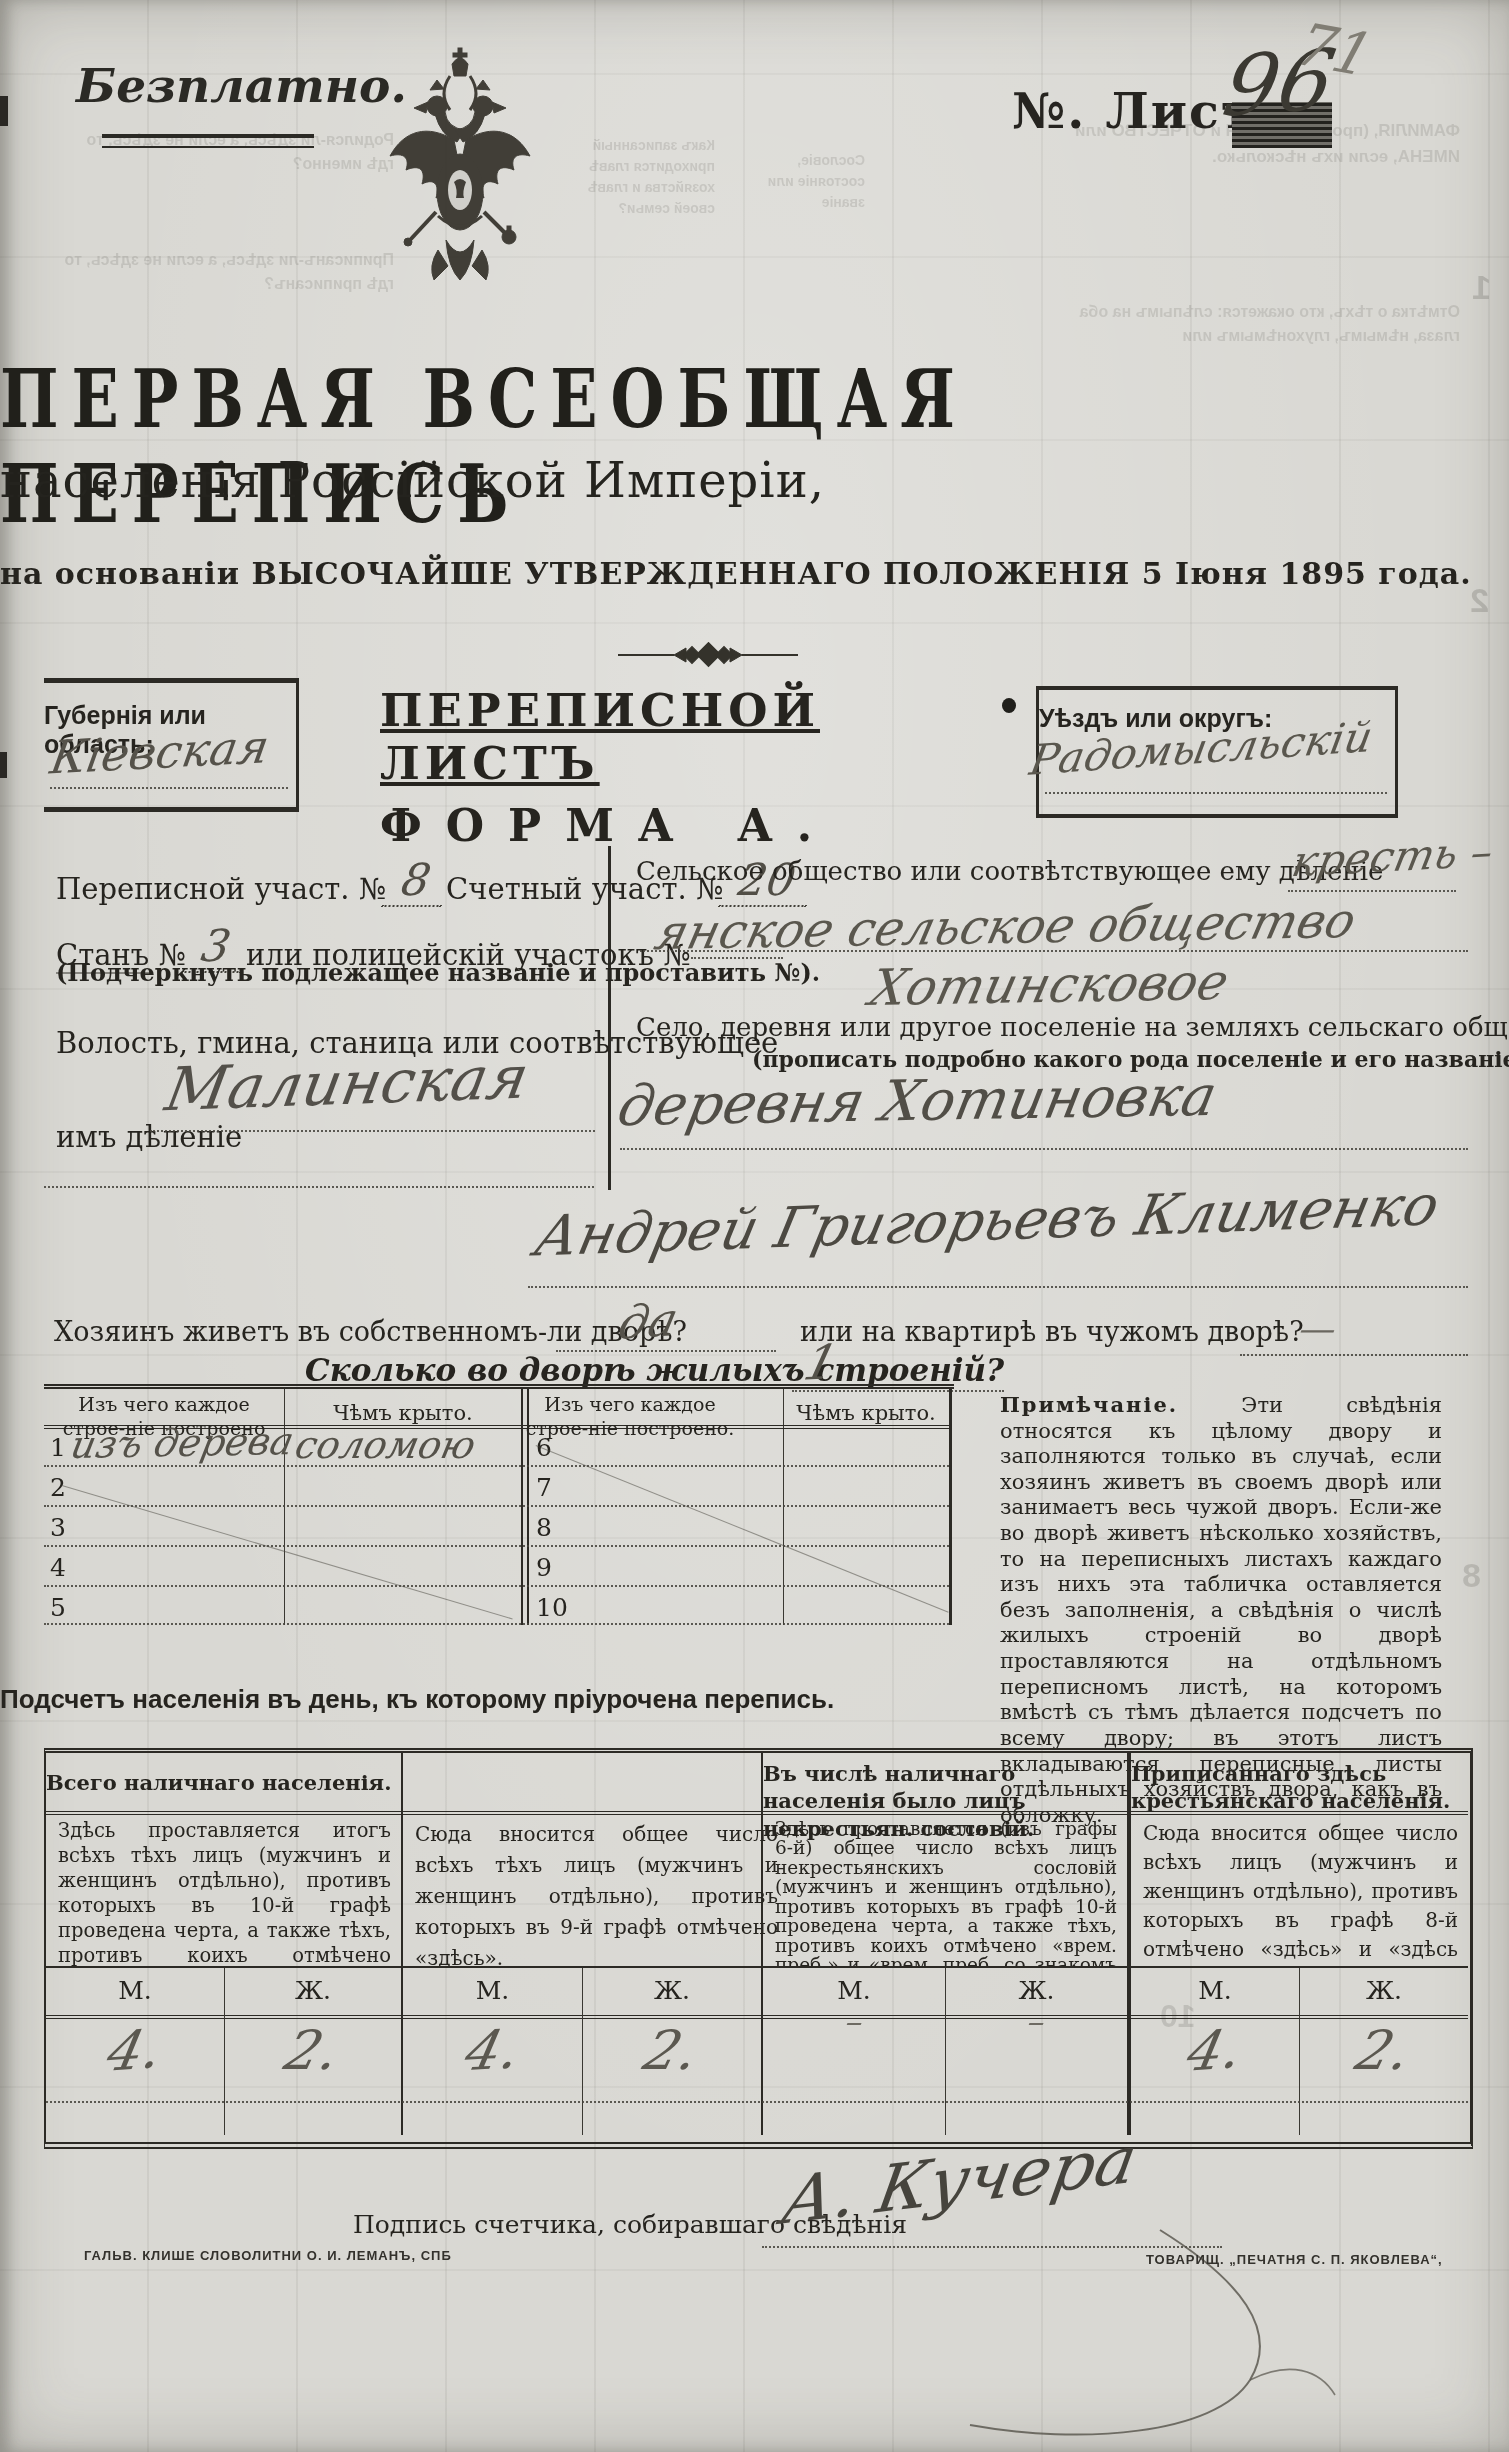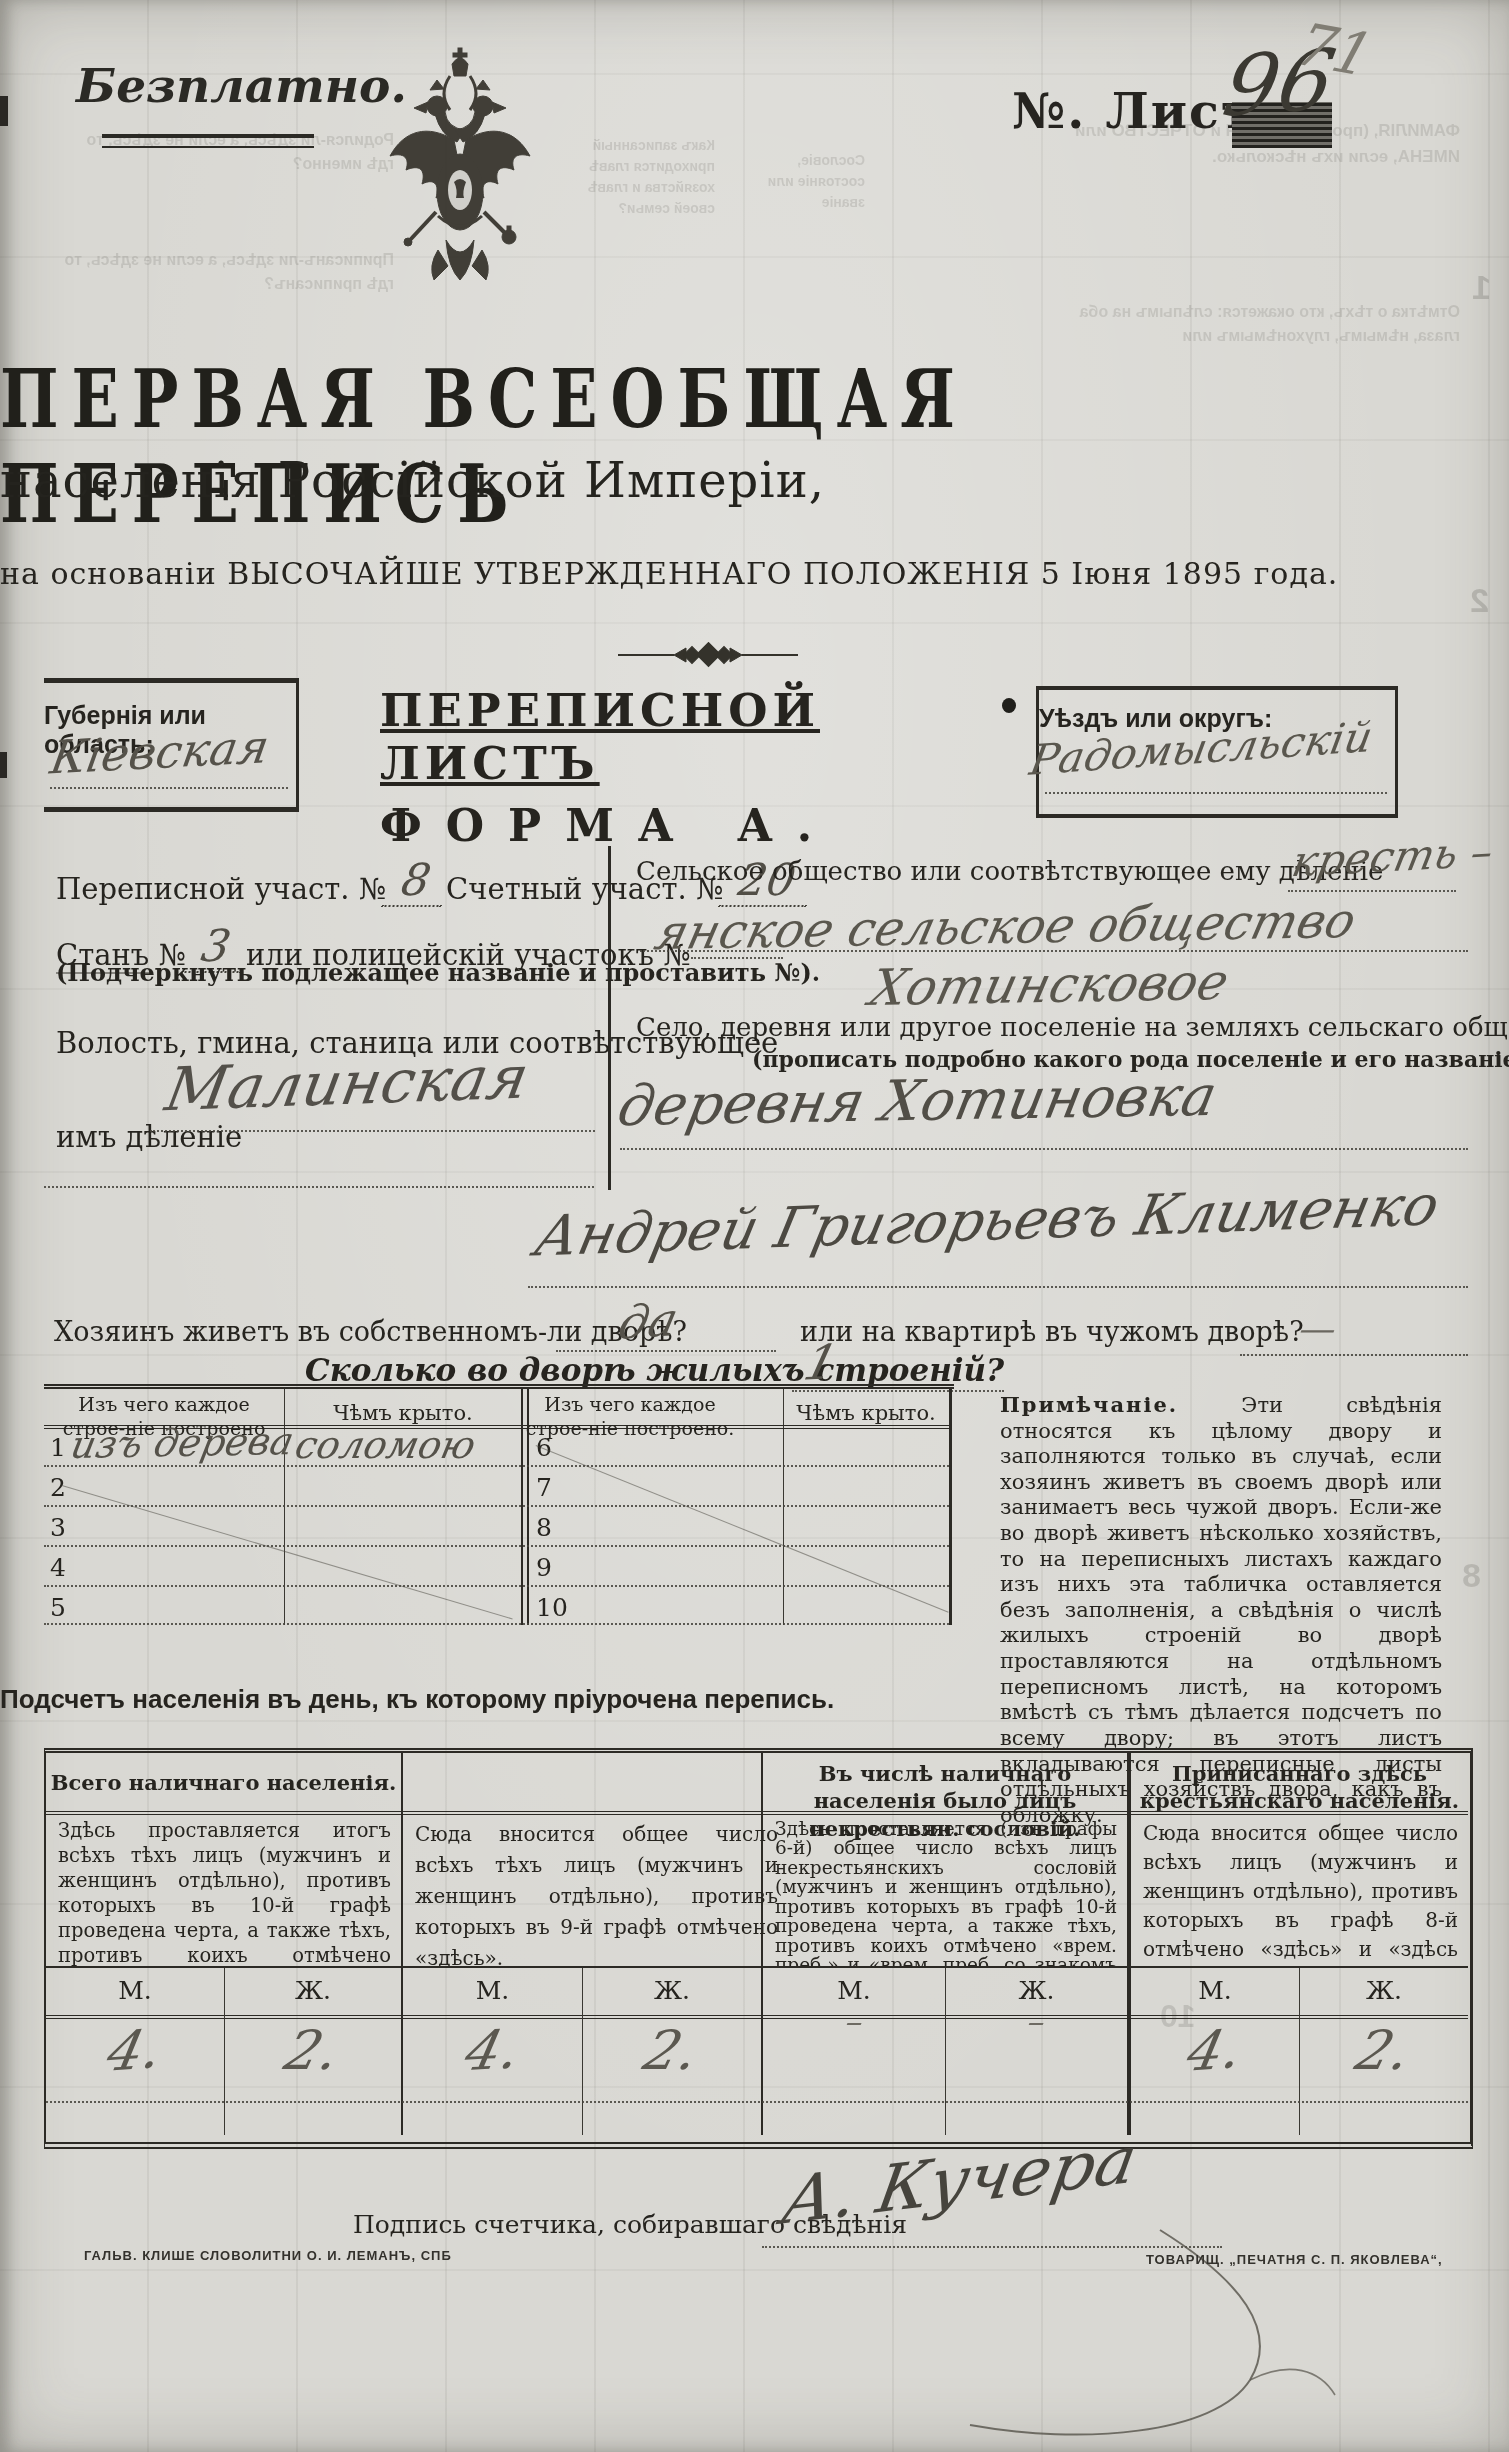--- a/index.html
+++ b/index.html
@@ -30,21 +30,21 @@
   
   .btable{position:absolute;left:44px;top:1384px;width:910px;height:238px;border-top:5px double #2c2a25;}
   .bt-num{position:absolute;font-size:25px;}
   .bt-h{position:absolute;font-size:19px;text-align:center;line-height:1.25;}
   
   .note{position:absolute;left:1000px;top:1392px;width:442px;font-size:21px;line-height:1.22;text-align:justify;}
   .note .nt{font-weight:bold;letter-spacing:2px;}
   
   .ctable{position:absolute;left:44px;top:1748px;width:1424px;height:389px;
      border-top:5px double #2c2a25;border-bottom:7px double #2c2a25;border-left:2px solid #2c2a25;border-right:3px solid #2c2a25;}
-  .ct-h{position:absolute;top:0;height:58px;font-size:21px;font-weight:bold;text-align:center;line-height:1.3;padding-top:7px;box-sizing:border-box;}
+  .ct-h{position:absolute;top:0;height:58px;font-size:21px;font-weight:bold;text-align:left;line-height:1.3;padding-top:7px;box-sizing:border-box;}
   .ct-d{position:absolute;top:62px;height:152px;text-align:justify;box-sizing:border-box;padding:4px 10px 0 12px;overflow:hidden;}
   .mz{position:absolute;top:214px;height:48px;font-size:25px;text-align:center;line-height:48px;}
   .val{position:absolute;top:266px;height:84px;text-align:center;}
   .val .hw{font-size:54px;color:#5b5850;}
   .vline{position:absolute;background:#2c2a25;}
   .footer{font-size:13px;font-weight:bold;letter-spacing:1px;color:#33312c;
      font-family:"Liberation Sans","DejaVu Sans",sans-serif;}
 </style>
 </head>
 <body>
@@ -99,21 +99,21 @@
       <path d="M66 196 q14 24 28 0 q-2 28 -14 40 q-12 -12 -14 -40 z"></path>
       <path d="M58 206 q-10 16 -4 30 l14 -14 z"></path>
       <path d="M102 206 q10 16 4 30 l-14 -14 z"></path>
     </g>
   </svg>
 
   <div class="abs ctr" style="left:0;top:352px;width:1509px;">
     <span class="title-main">ПЕРВАЯ ВСЕОБЩАЯ ПЕРЕПИСЬ</span>
   </div>
   <div class="abs ctr" style="left:0;top:452px;width:1509px;font-size:48px;letter-spacing:1px;color:#24231e;">населенія Россійской Имперіи,</div>
-  <div class="abs ctr nw" style="left:0;top:556px;width:1297px;font-size:30px;font-weight:normal;letter-spacing:1px;">на основаніи ВЫСОЧАЙШЕ УТВЕРЖДЕННАГО ПОЛОЖЕНІЯ 5 Іюня 1895 года.</div>
+  <div class="abs ctr nw" style="left:0;top:556px;width:1297px;font-size:30px;font-weight:bold;letter-spacing:1px;">на основаніи ВЫСОЧАЙШЕ УТВЕРЖДЕННАГО ПОЛОЖЕНІЯ 5 Іюня 1895 года.</div>
 
   <svg class="abs" style="left:618px;top:642px;" width="180" height="26" viewBox="0 0 180 26">
     <g fill="#34322b" stroke="#34322b">
       <line x1="0" y1="13" x2="56" y2="13" stroke-width="2"></line>
       <line x1="124" y1="13" x2="180" y2="13" stroke-width="2"></line>
       <path d="M56 13 l12 -7 v14 z"></path>
       <path d="M124 13 l-12 -7 v14 z"></path>
       <rect x="68" y="7" width="12" height="12" transform="rotate(45 74 13)"></rect>
       <rect x="82" y="4" width="17" height="17" transform="rotate(45 90.5 12.5)"></rect>
       <rect x="100" y="7" width="12" height="12" transform="rotate(45 106 13)"></rect>

